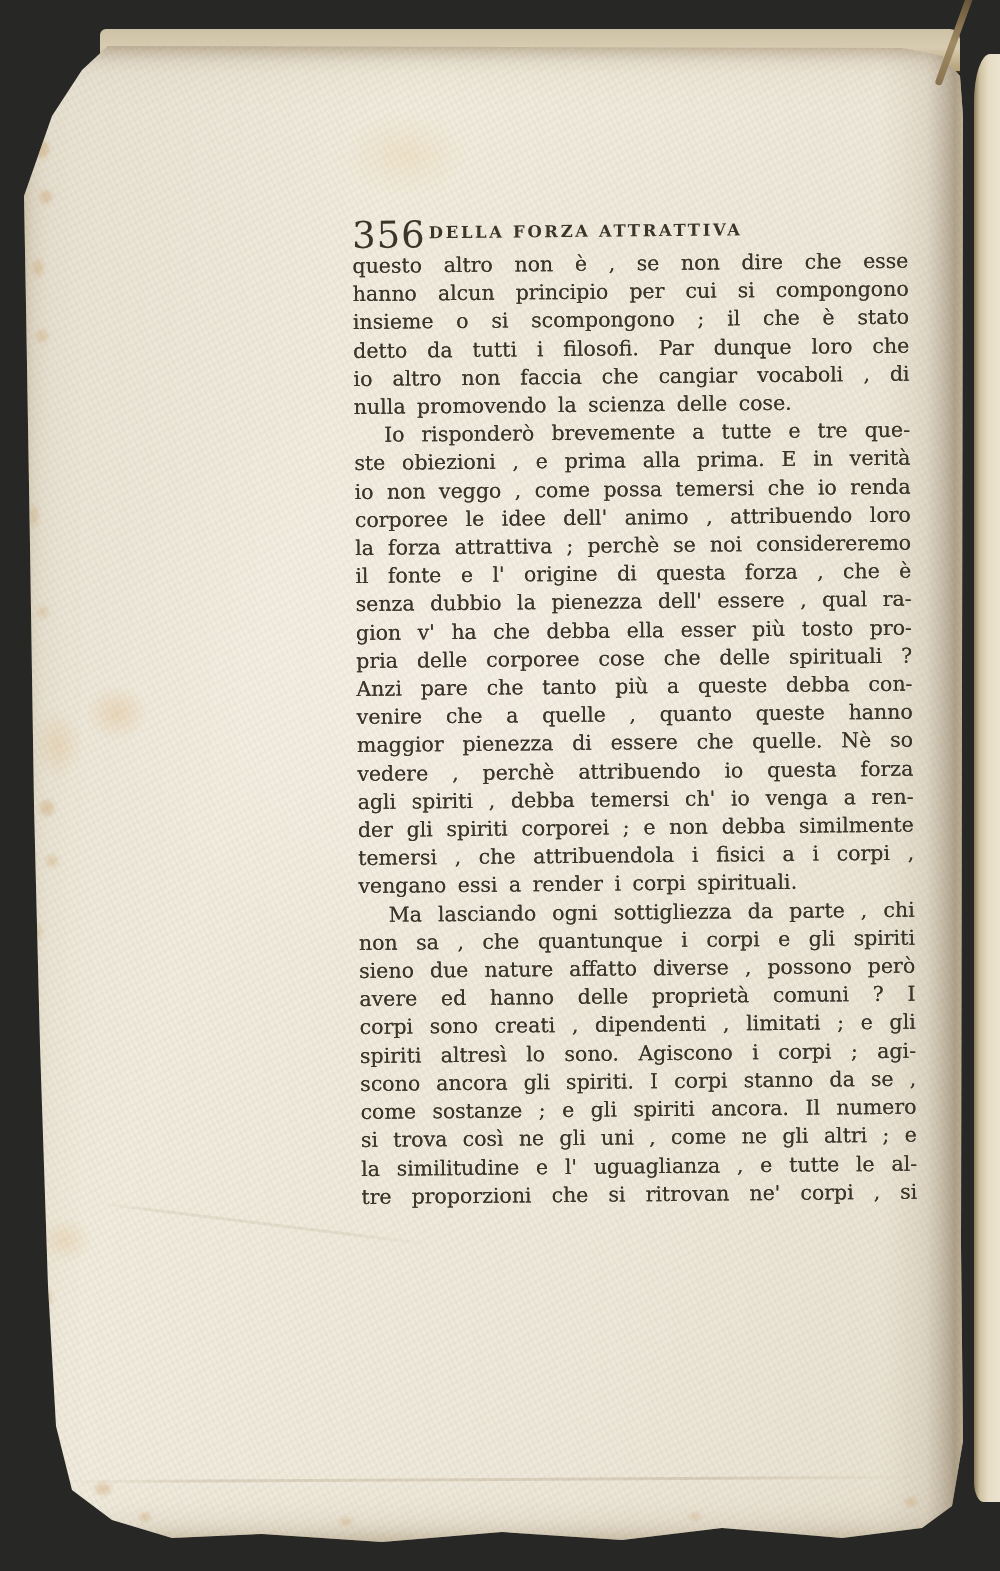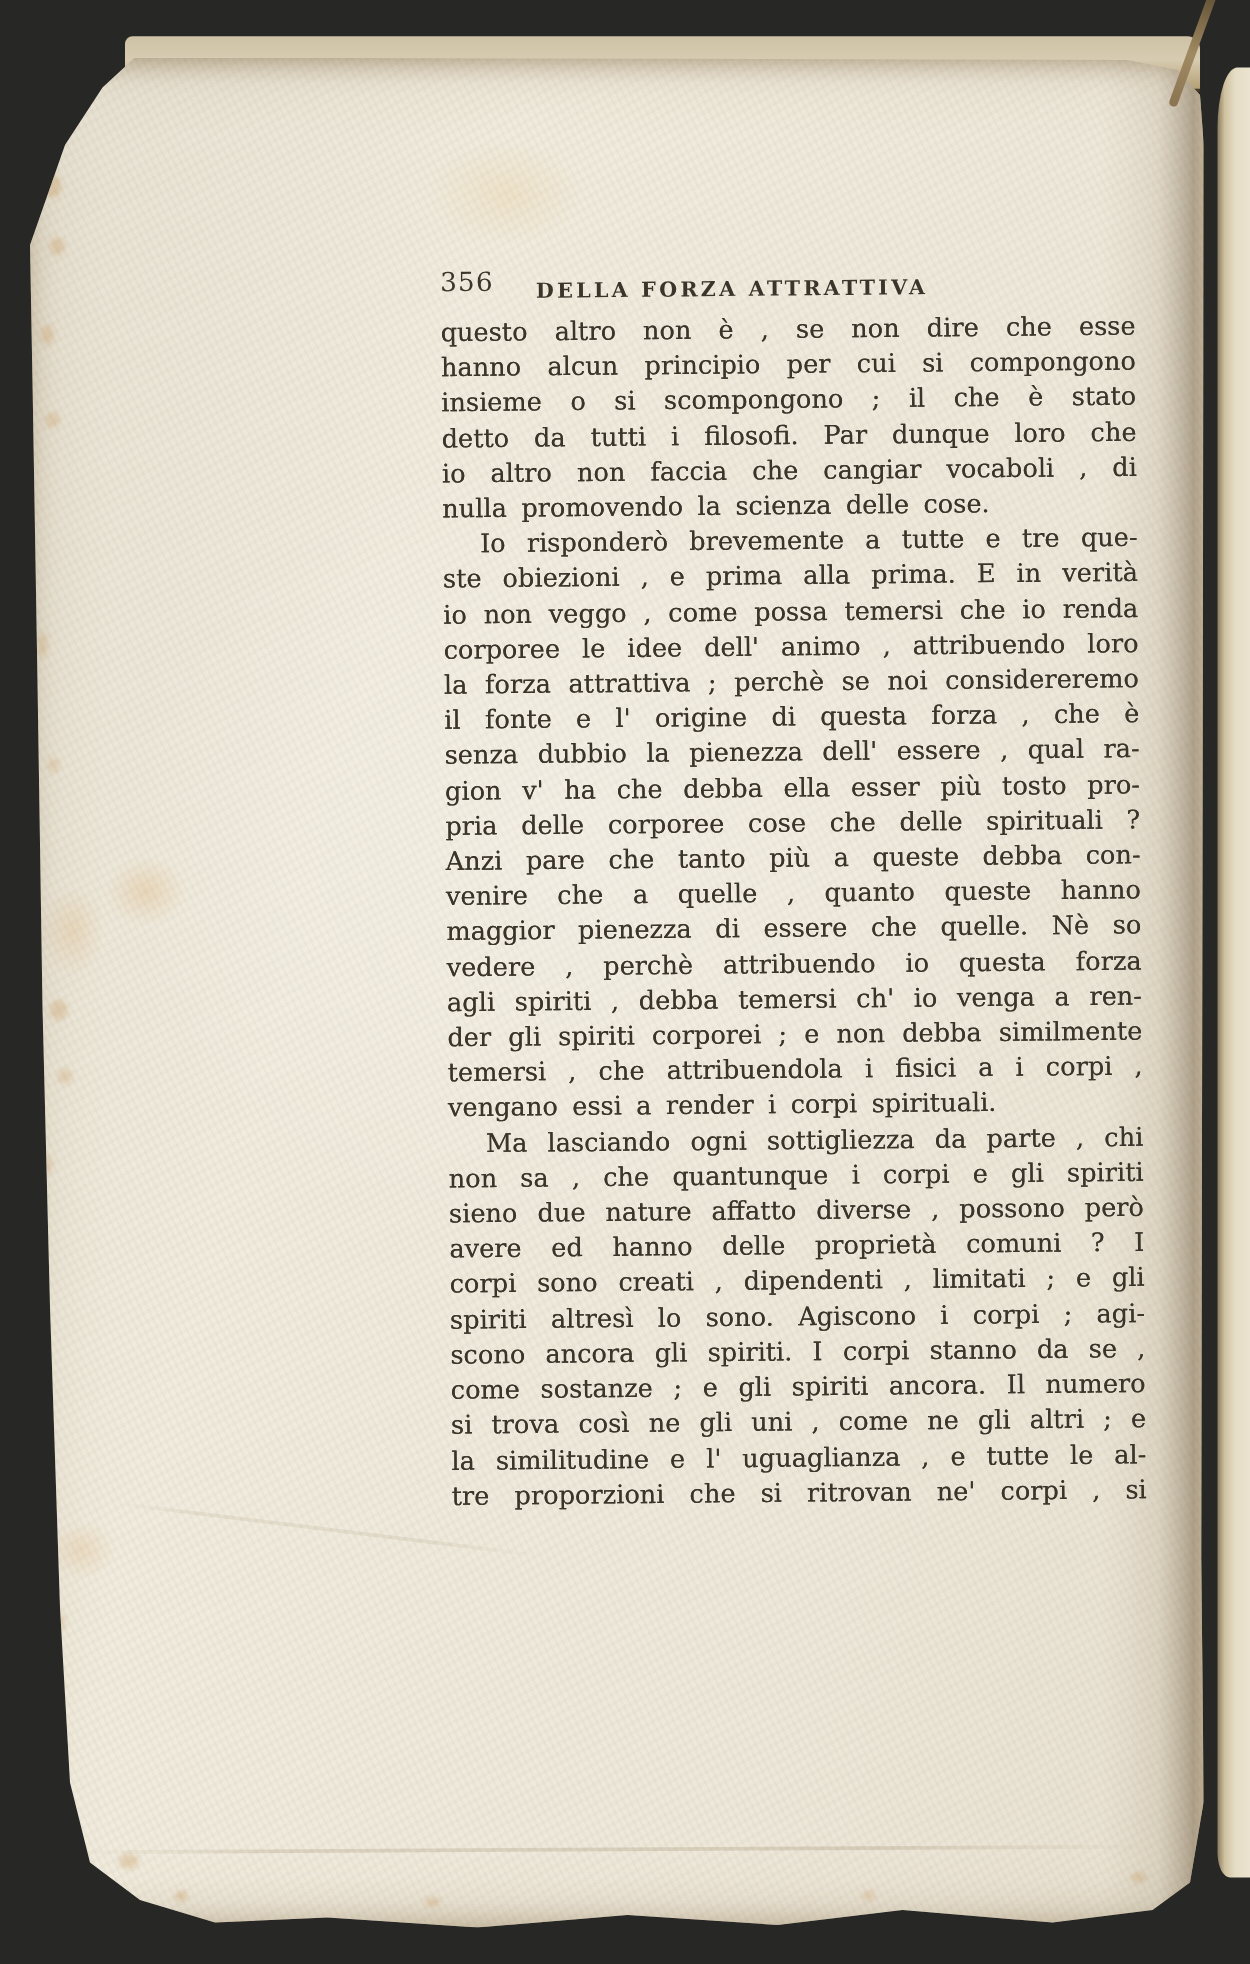--- a/index.html
+++ b/index.html
@@ -95,21 +95,21 @@
     left: 352px; top: 220px;
     width: 556px;
     transform: rotate(-0.55deg);
     transform-origin: 0 0;
     color: #3a342a;
     z-index: 4;
   }
   .header-row { position: relative; height: 32px; }
   .page-number {
     position: absolute; left: 0; top: -6px;
-    font-size: 21px; letter-spacing: 1px;
+    font-size: 37px; letter-spacing: 1px;
   }
   .running-header {
     position: absolute; left: 42%; top: 4px;
     transform: translateX(-50%);
     font-size: 16.5px; font-weight: bold; letter-spacing: 2.6px;
     white-space: nowrap;
   }
   .text-block { margin-top: 0; }
   .line {
     font-size: 20.5px;

